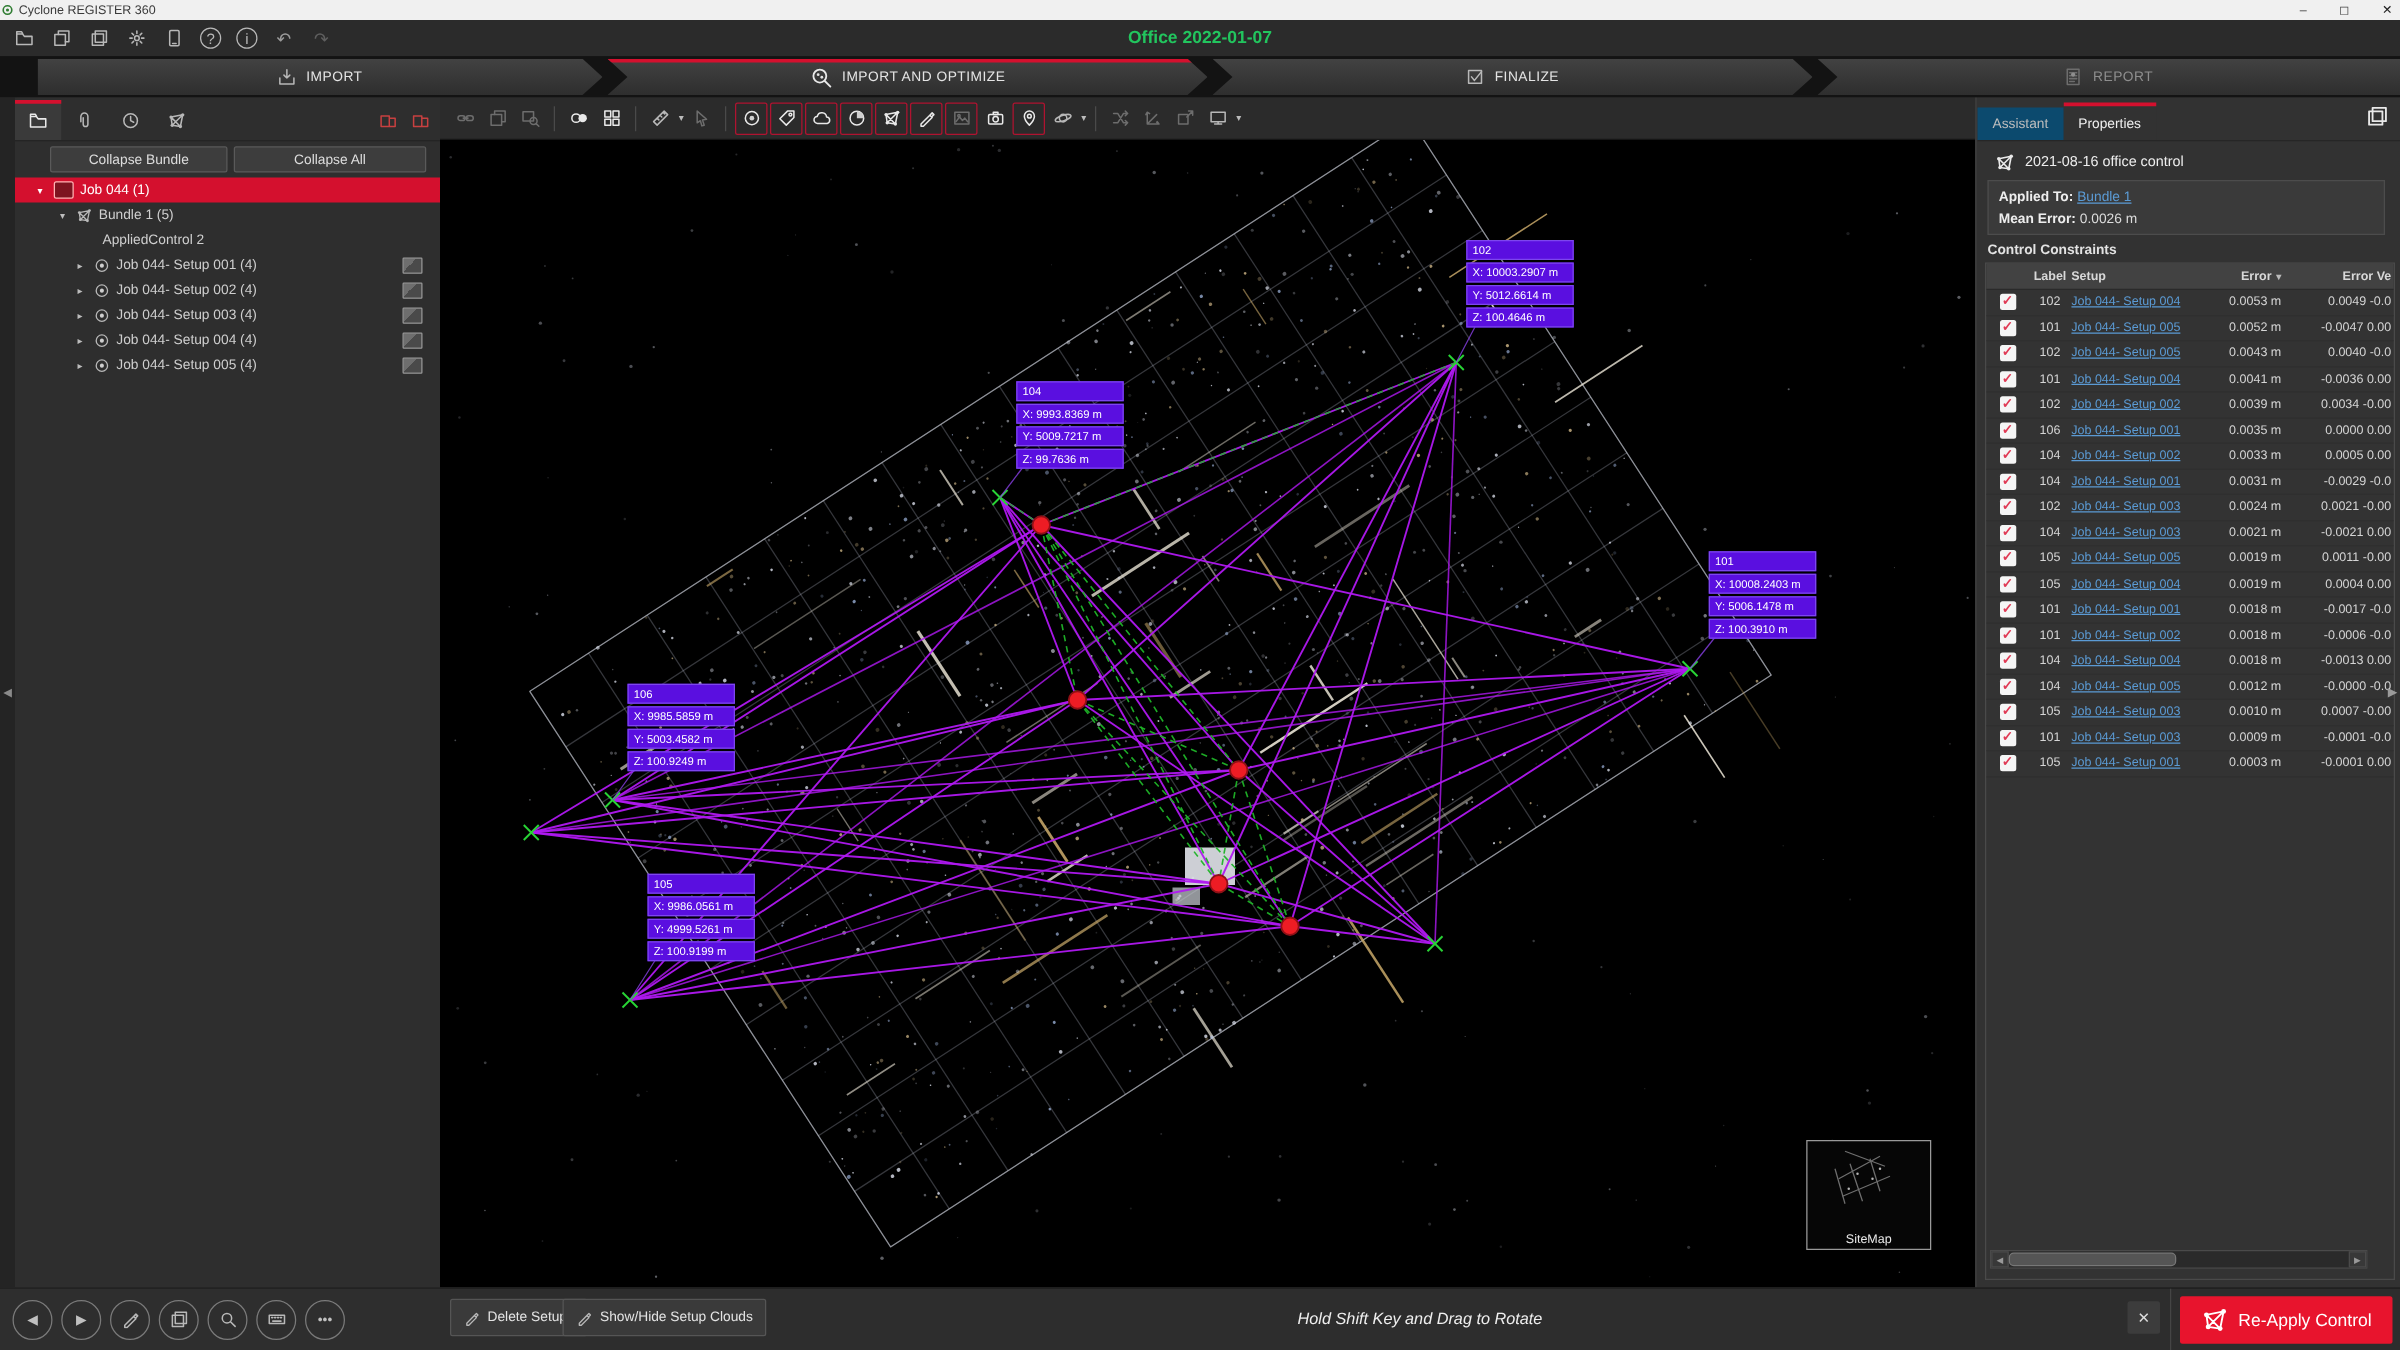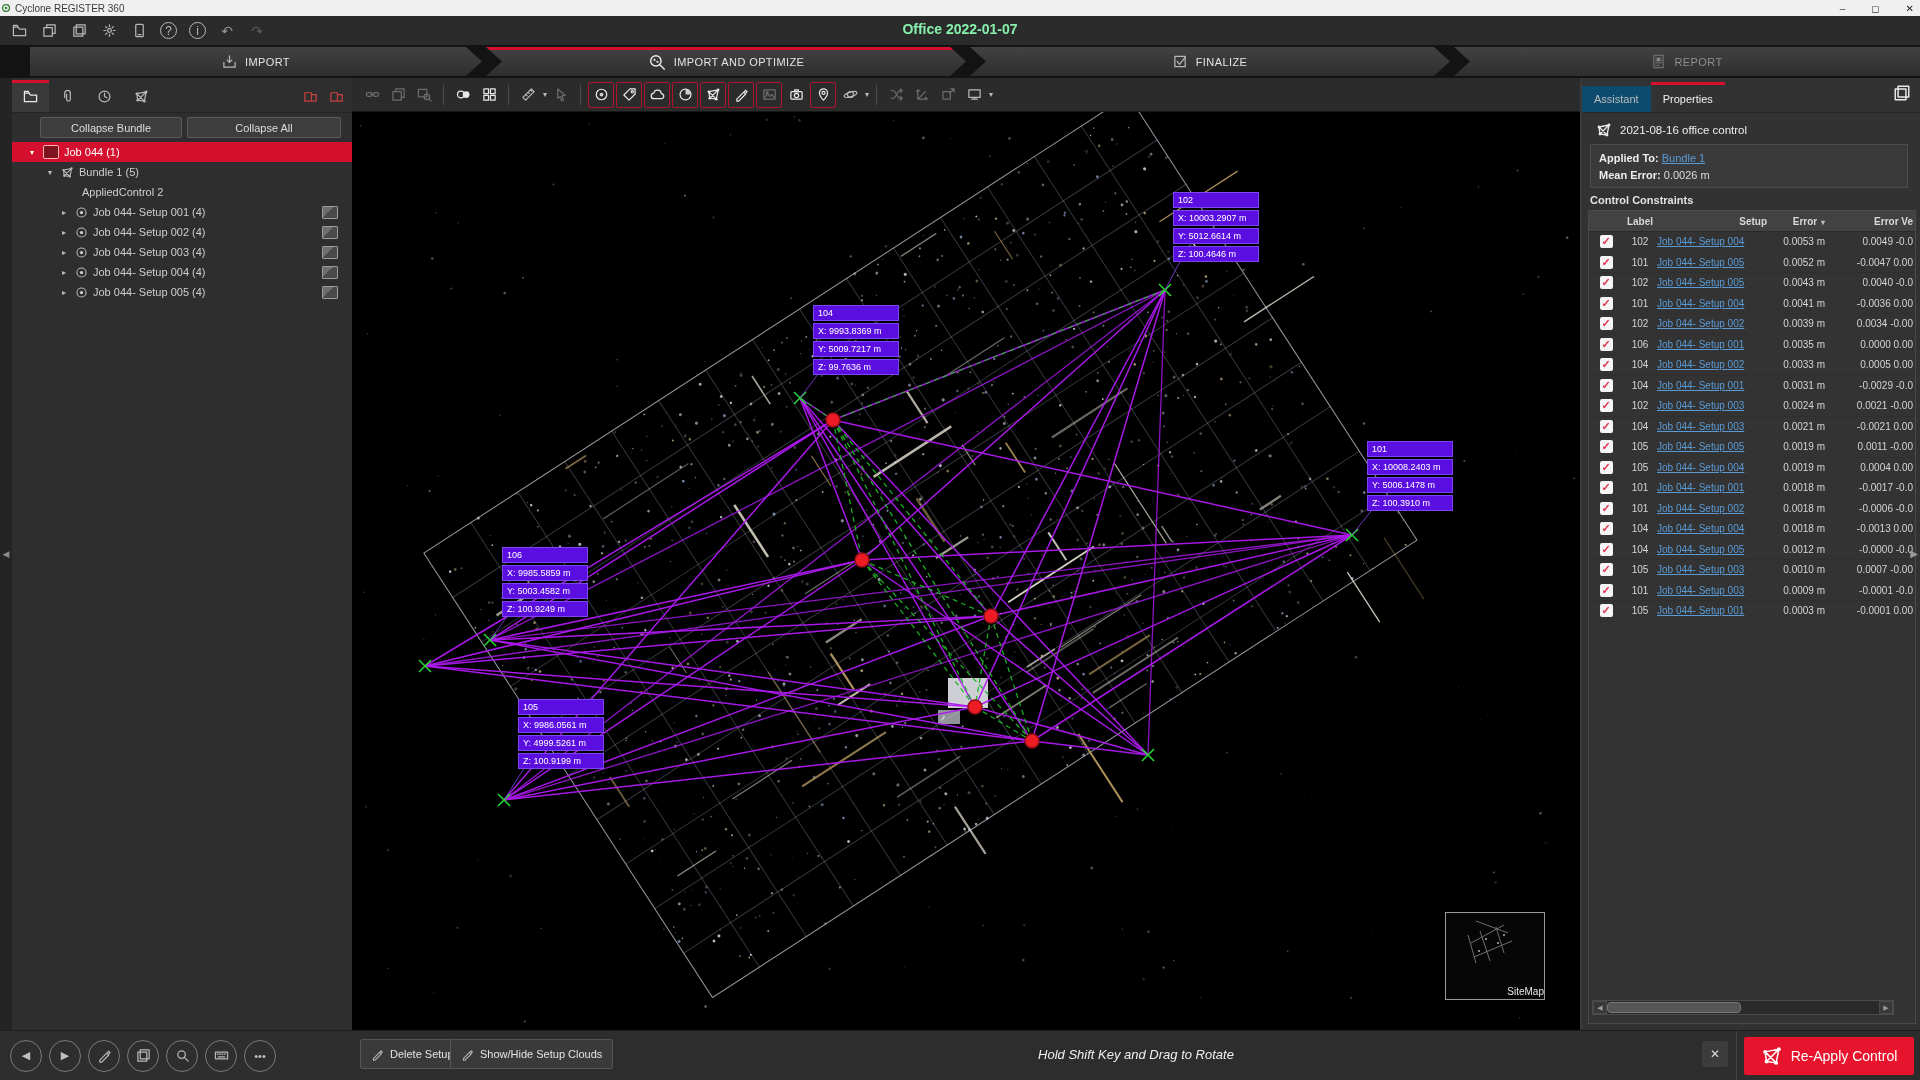--- a/index.html
+++ b/index.html
@@ -8,21 +8,21 @@
        -webkit-font-smoothing:antialiased;}
   .abs{position:absolute;}
   .row{display:flex;align-items:center;}
   
   #titlebar{left:0;top:0;width:1920px;height:16px;background:#f0f0f0;color:#3a3a3a;
             font-size:10px;display:flex;align-items:center;padding-left:1px;box-sizing:border-box;}
   #winbtns{position:absolute;right:6px;top:0;height:16px;display:flex;gap:26px;color:#444;font-size:10px;align-items:center;}
   
   #menubar{left:0;top:16px;width:1920px;height:29px;background:#2b2b2b;border-bottom:1px solid #1a1a1a;}
   #menubar .ib{width:26px;height:26px;}
-  #projtitle{position:absolute;left:0;right:0;top:5px;text-align:center;font-size:14px;font-weight:bold;color:#86efac;}
+  #projtitle{position:absolute;left:0;right:0;top:5px;text-align:center;font-size:14px;font-weight:bold;color:#22c55e;}
   
   #chevbar{left:0;top:45px;width:1920px;height:33px;background:#131313;}
   .chev{position:absolute;top:2px;height:29px;background:linear-gradient(#424242,#2e2e2e);
         display:flex;align-items:center;justify-content:center;gap:8px;font-size:11px;color:#e4e4e4;letter-spacing:.4px;}
   .chev .accent{position:absolute;top:0;left:0;right:0;height:3px;background:#d4102e;}
   .chev.dim{color:#8e8e8e;}
   
   .ib{display:flex;align-items:center;justify-content:center;width:24px;height:24px;flex:0 0 auto;}
   .ib.red{border:1px solid #b01330;border-radius:2px;}
   svg.ic{width:15px;height:15px;stroke:#b8b8b8;fill:none;stroke-width:1.3;stroke-linecap:round;stroke-linejoin:round;}
@@ -53,21 +53,21 @@
         justify-content:center;color:#c0c0c0;font-size:11px;background:transparent;}
   
   #vtoolbar{left:352px;top:78px;width:1228px;height:34px;background:#2b2b2b;border-bottom:1px solid #161616;
             display:flex;align-items:center;padding-left:8px;box-sizing:border-box;gap:2px;}
   #viewport{left:352px;top:112px;width:1228px;height:918px;background:#000;overflow:hidden;}
   .vplabel{position:absolute;width:86px;z-index:5;}
   .vpbar{background:#5a0fe0;border:1px solid #7d46ee;color:#fff;font-size:9px;line-height:12px;
          padding:1px 4px;margin-bottom:2px;font-family:"Liberation Sans",sans-serif;white-space:nowrap;}
   #sitemap{position:absolute;left:1093px;top:800px;width:98px;height:86px;border:1px solid #9a9a9a;
            background:#060606;z-index:6;}
-  #sitemap .cap{position:absolute;bottom:2px;left:0;right:0;text-align:right;font-size:10px;color:#e8e8e8;margin-top:12px;}
+  #sitemap .cap{position:absolute;bottom:2px;left:0;right:0;text-align:center;font-size:10px;color:#e8e8e8;margin-top:12px;}
   
   #split{left:1580px;top:78px;width:2px;height:952px;background:#3a3a3a;}
   
   #rpanel{left:1582px;top:78px;width:338px;height:952px;background:#323232;}
   #rtabs{position:absolute;left:0;top:0;width:338px;height:34px;display:flex;align-items:flex-end;border-bottom:1px solid #262626;}
   .rtab{height:26px;padding:0 12px;display:flex;align-items:center;font-size:11px;position:relative;}
   .rtab.inactive{background:#0c4a6e;color:#bdbdbd;}
   .rtab.active{background:#323232;color:#f0f0f0;}
   .rtab.active .accent{position:absolute;top:-4px;left:0;right:0;height:3px;background:#d4102e;}
   #ctlhead{position:absolute;left:14px;top:44px;display:flex;align-items:center;gap:8px;font-size:11.5px;color:#eee;}
@@ -1937,21 +1937,21 @@
         <a class="link">Bundle 1</a></div>
       <div><b>Mean Error:</b>
         <span>0.0026 m</span></div>
     </div>
     <div id="cclabel">Control Constraints</div>
 
     <div id="ctable">
       <div class="thead">
         <span class="c-cb"></span>
         <span class="c-label">Label</span>
-        <span class="c-setup" style="color:#d8d8d8;text-decoration:none;text-align:right">Setup</span>
+        <span class="c-setup" style="color:#d8d8d8;text-decoration:none;text-align:left">Setup</span>
         <span class="c-err"><span>Error</span> <span class="caret">▾</span></span>
         <span class="c-vec">Error Ve</span>
       </div>
       <div id="crows">
   <div class="crow">
     <span class="c-cb">
               <span class="cbox">✓</span>
             </span>
     <span class="c-label">102</span>
     <a class="c-setup">Job 044- Setup 004</a>

